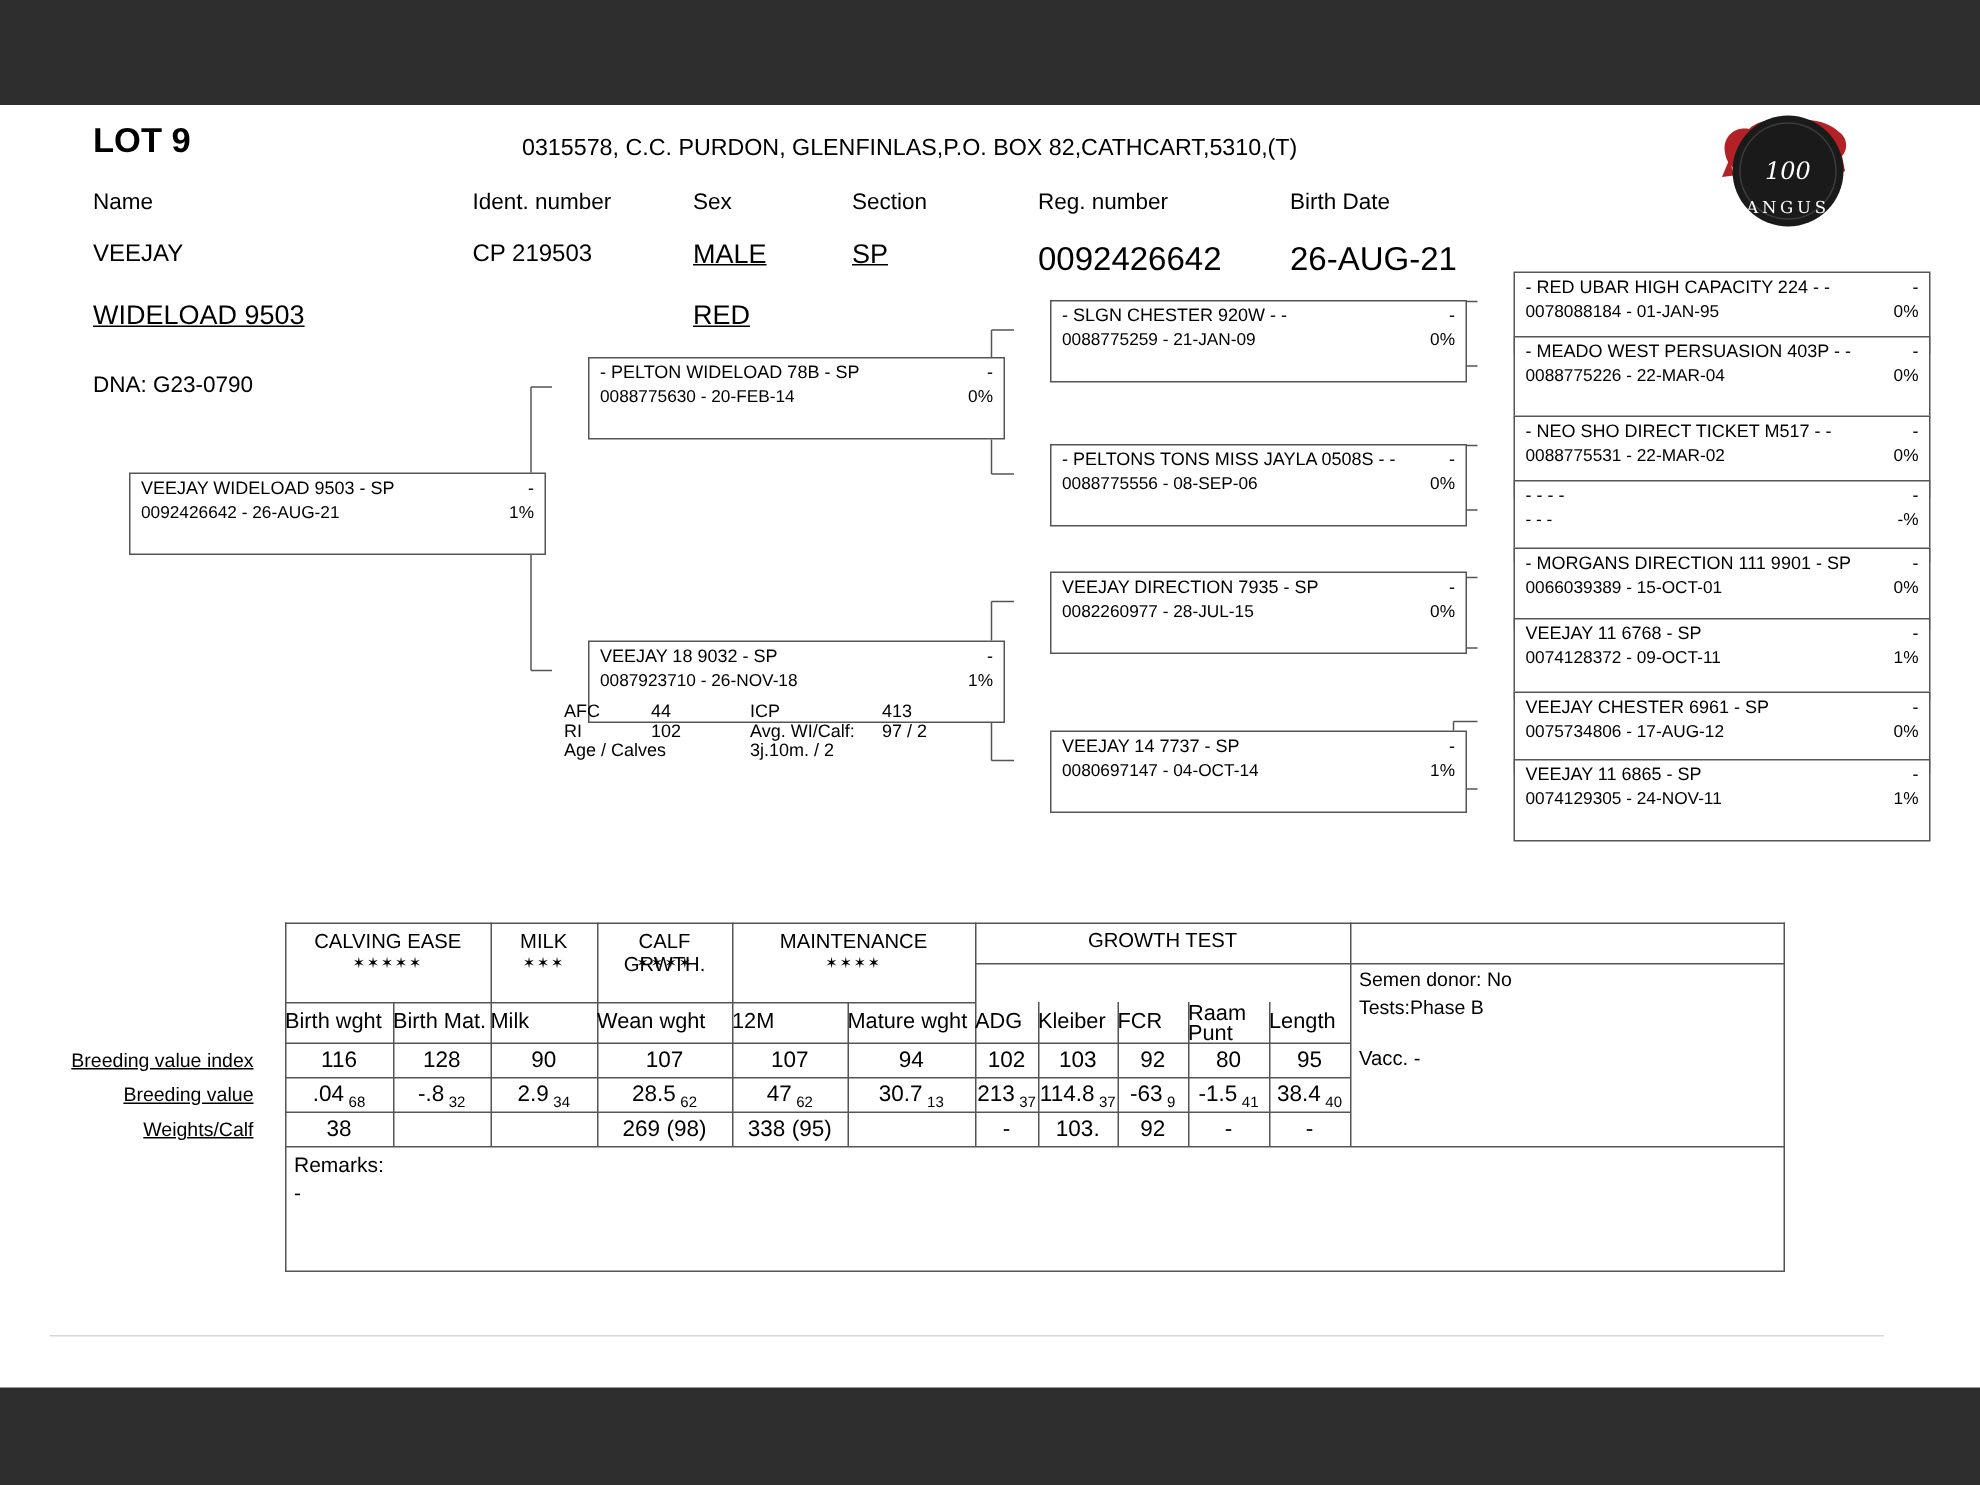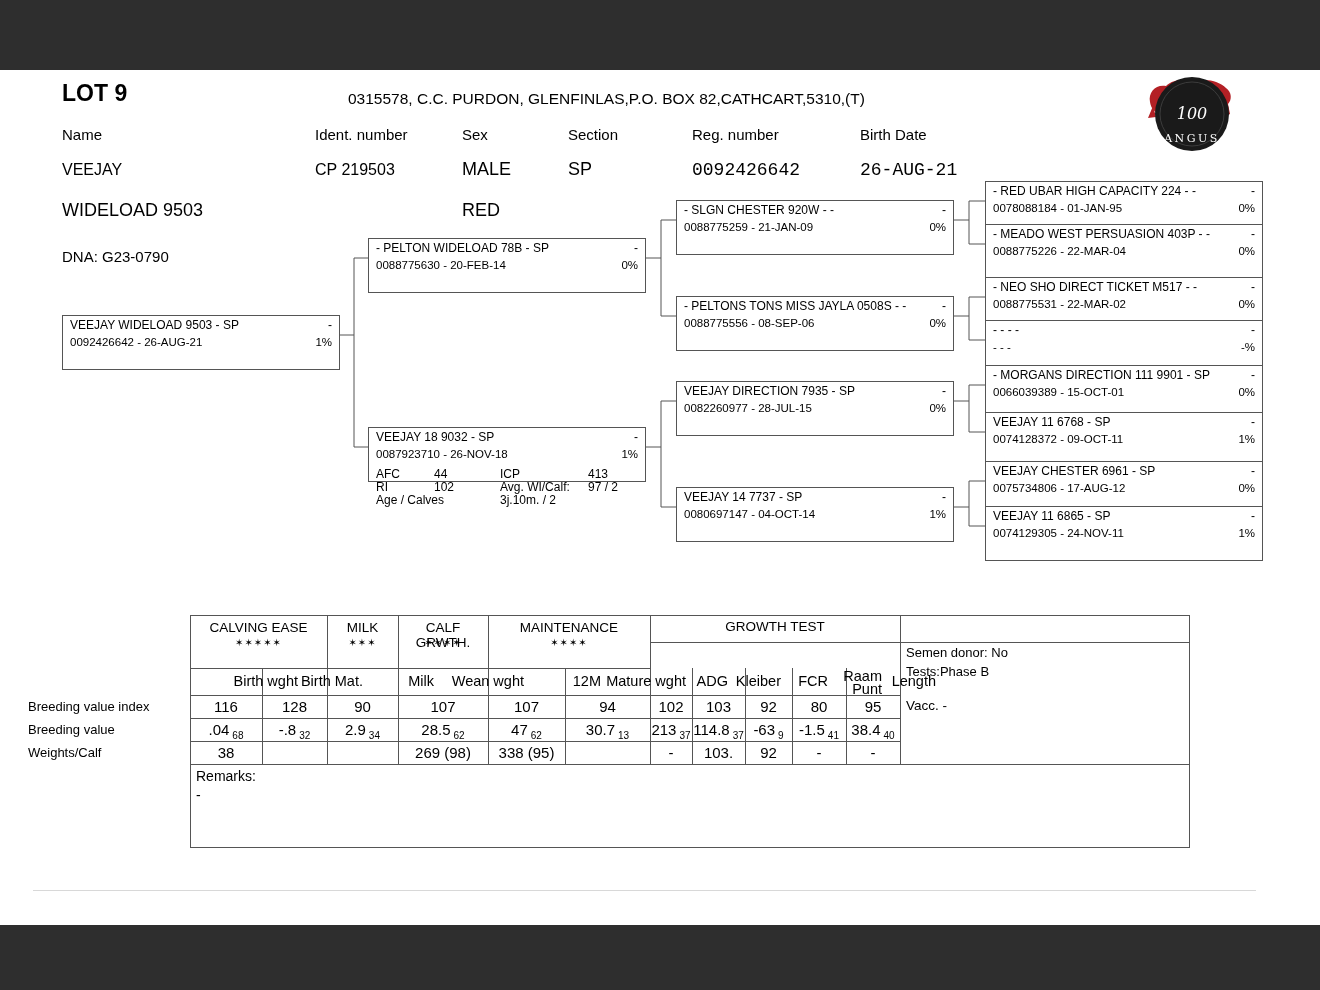--- a/index.html
+++ b/index.html
@@ -6,46 +6,46 @@
   body { background:#888; font-family:"Liberation Sans", sans-serif; }
   .page { position:relative; width:1320px; height:990px; background:#fff; color:#000; overflow:hidden; margin:0 auto; }
   .bar { position:absolute; left:0; width:1320px; background:#2e2e2e; }
   .bar.top { top:0; height:70px; }
   .bar.bottom { top:925px; height:65px; }
   .abs { position:absolute; }
   .lot { font-size:23px; font-weight:bold; }
   .breeder { font-size:15.5px; }
   .flabel { font-size:15px; }
   .fval-sm { font-size:16px; }
-  .fval-md { font-size:18px;font-family:Liberation Mono, monospace; }
-  .fval-lg { font-size:18px; }
+  .fval-md { font-size:22px; }
+  .fval-lg { font-size:18px;text-decoration:underline; }
   .dna { font-size:15px; }
 
   
-  .pbox { position:absolute; width:278px; height:55px; border:1px solid #555; background:#fff; }
+  .pbox { position:absolute; width:278px; height:55px; border:1px solid #555; background:#fff;margin-left:24px; }
   .pline { display:flex; justify-content:space-between; padding:2px 7px 0 7px; font-size:12px; line-height:15px; white-space:nowrap; }
   .pline.reg { font-size:11.5px; }
 
   
   .stats { position:absolute; font-size:12px; line-height:13px; padding-left:8px; }
   .stats span { display:inline-block; }
   .s-a { width:58px; } .s-b { width:66px; } .s-c { width:88px; } .s-ab { width:124px; }
 
   
   .btable { position:absolute; left:190px; top:615px; width:1000px; height:233px; }
   .hl, .vl { position:absolute; background:#555; }
   .tg { position:absolute; top:5px; height:15px; line-height:15px; text-align:center; font-size:13.5px; }
   .tstars { position:absolute; top:21px; height:14px; line-height:14px; text-align:center; font-size:10px; letter-spacing:1px; }
-  .th { position:absolute; top:53px; height:27px; line-height:27px; text-align:right; font-size:14.5px; white-space:nowrap;margin-left:36px; }
+  .th { position:absolute; top:53px; height:27px; line-height:27px; text-align:left; font-size:14.5px; white-space:nowrap; }
   .th.wrap { white-space:pre-line; line-height:13px; top:55px; }
   .td { position:absolute; height:23px; line-height:23px; text-align:center; font-size:15px; }
   .td sub { font-size:10px; margin-left:3px; }
   .r1 { top:80px; } .r2 { top:103px; } .r3 { top:126px; }
   .side-txt { position:absolute; left:716px; font-size:13px; }
-  .rowlab { position:absolute; left:28px; width:157px; font-size:13px; line-height:20px; }
+  .rowlab { position:absolute; left:12px; width:157px; text-align:right; font-size:13px; line-height:20px;text-decoration:underline; }
   .remarks { position:absolute; left:6px; font-size:14px; }
   .divider { position:absolute; left:33px; top:890px; width:1223px; height:1px; background:#d8d8d8; }
 </style>
 </head>
 <body>
 
 <div class="page">
   <div class="bar top"></div>
   <div class="bar bottom"></div>
 

